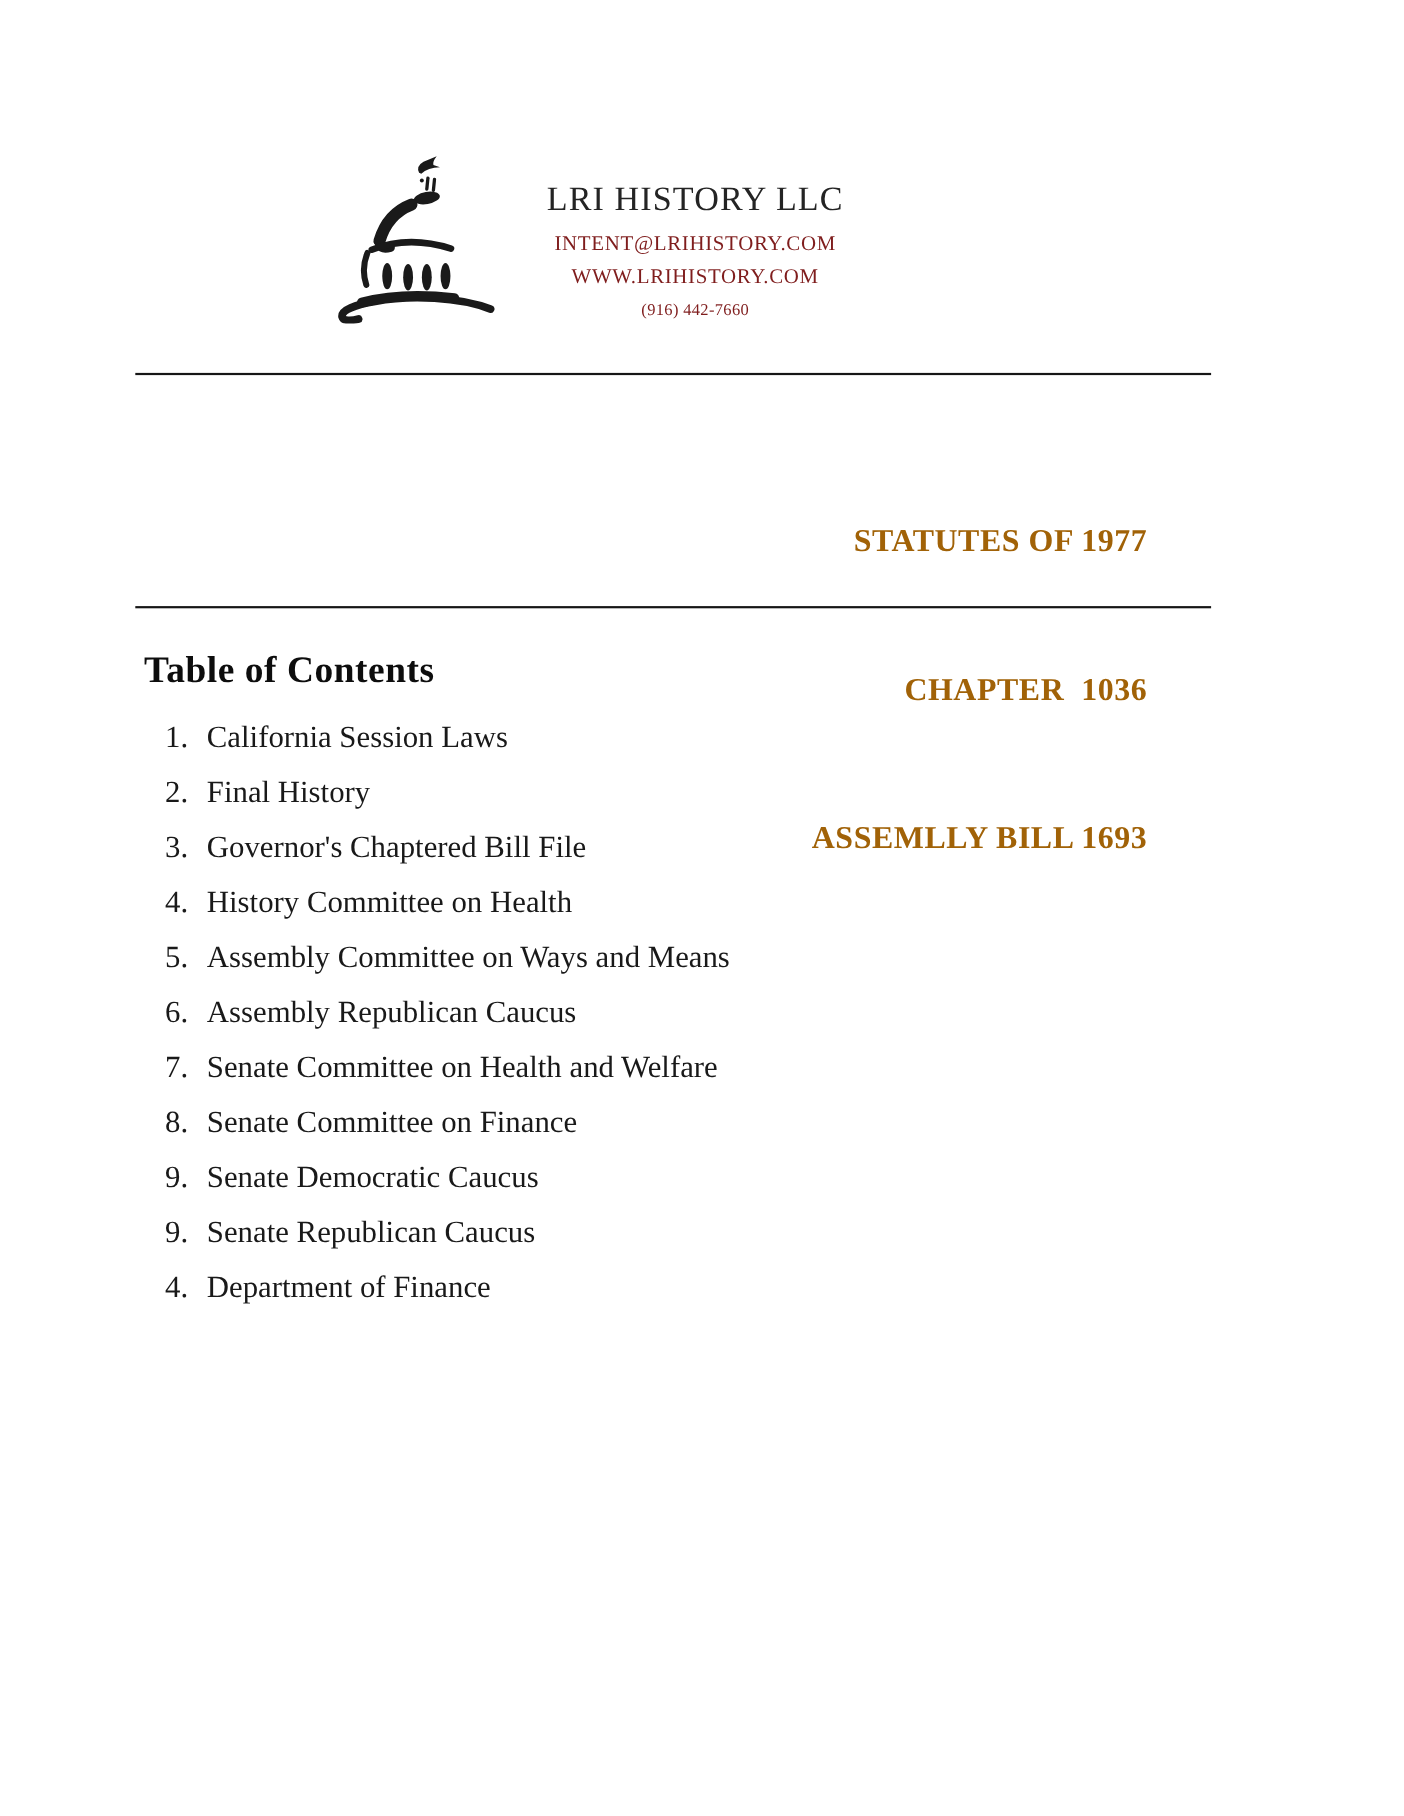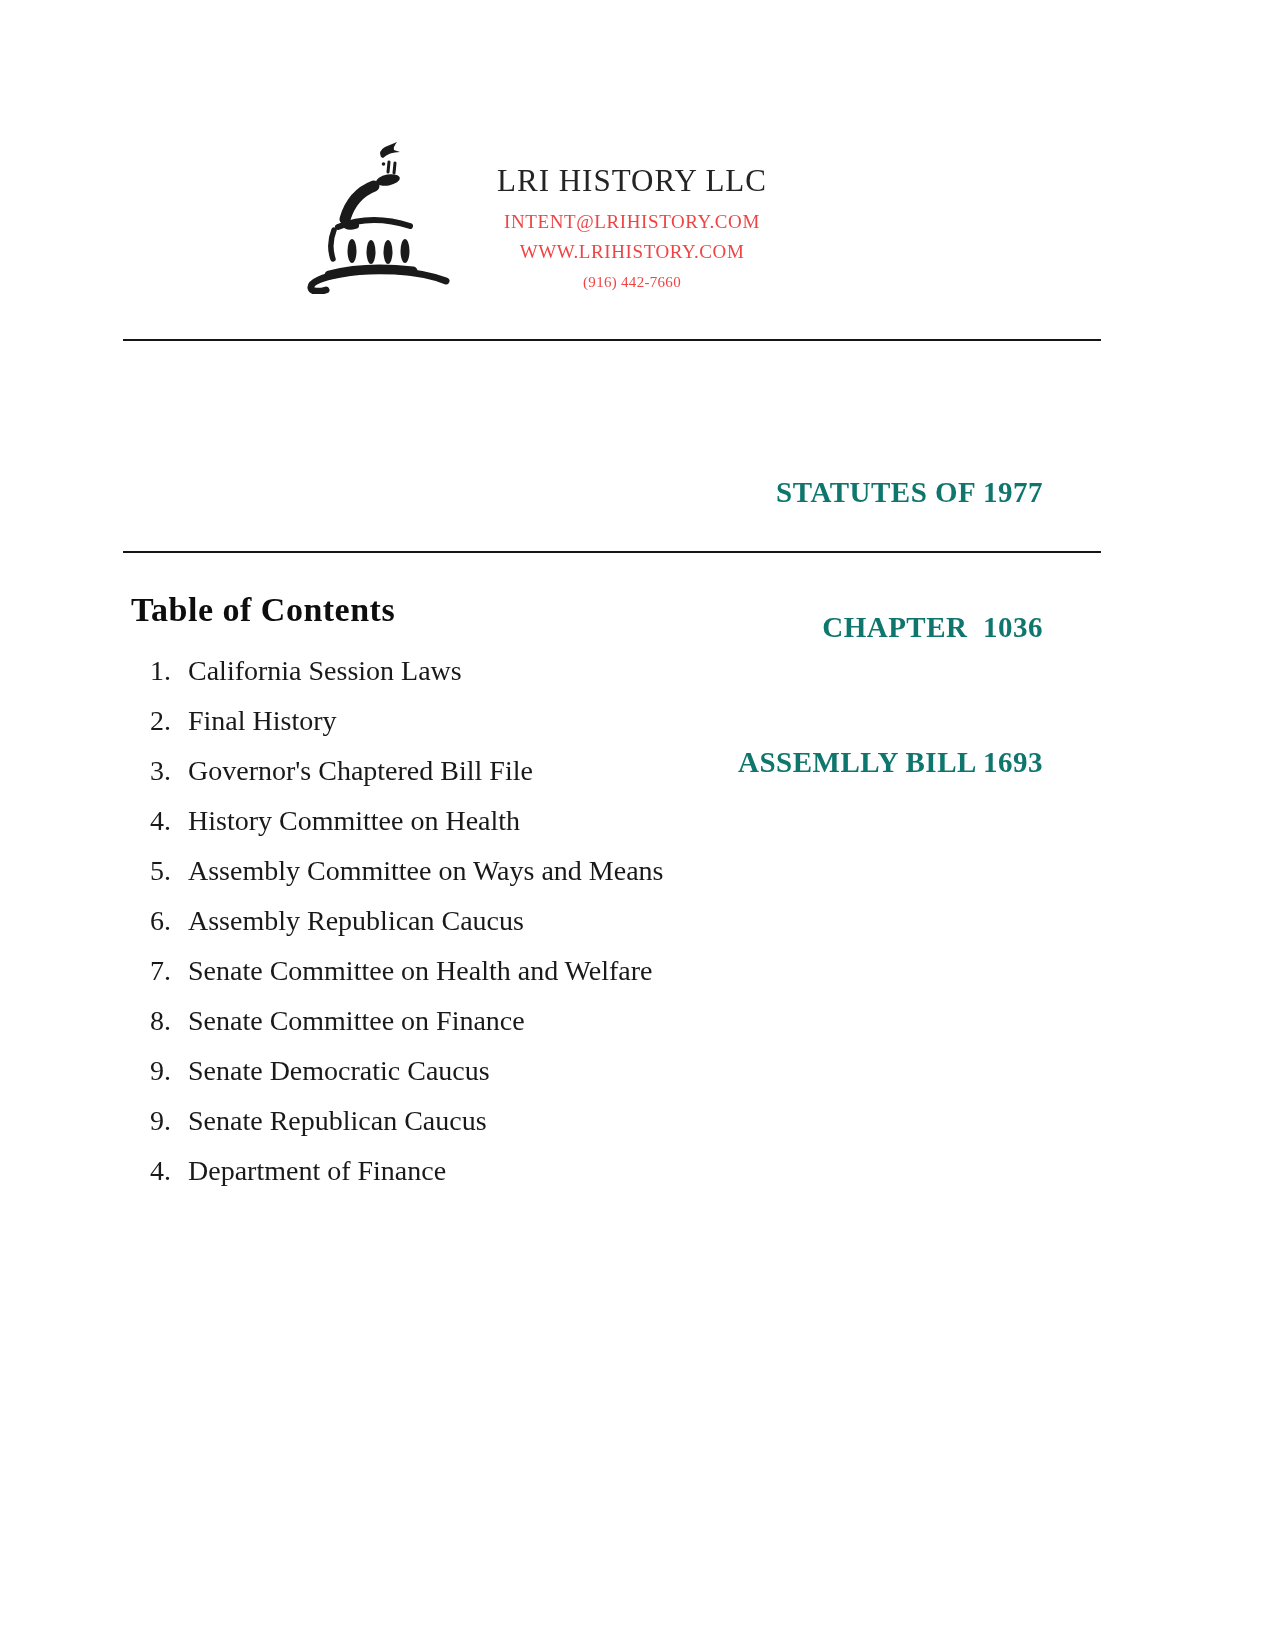--- a/index.html
+++ b/index.html
@@ -33,21 +33,21 @@
   .company {
     font-size: 31px;
     line-height: 38px;
     letter-spacing: 1px;
     color: #242424;
   }
   .contact {
     font-size: 19px;
     line-height: 30px;
     letter-spacing: 0.6px;
-    color: #ef4444;
+    color: #7f1d1d;
   }
   .contact.email { margin-top: 7px; }
   .contact.phone { font-size: 15px; letter-spacing: 0.3px; }
 
   
   .rule {
     position: absolute;
     left: 123px;
     width: 978px;
     height: 0;
@@ -58,21 +58,21 @@
 
   
   .docref {
     position: absolute;
     right: 233px;
     top: 380px;
     text-align: right;
     font-weight: bold;
     font-size: 29px;
     line-height: 45px;
-    color: #0f766e;
+    color: #a16207;
     letter-spacing: 0.5px;
     white-space: pre;
   }
 
   
   .toc-title {
     position: absolute;
     left: 119px;
     top: 578px;
     margin: 12px;

